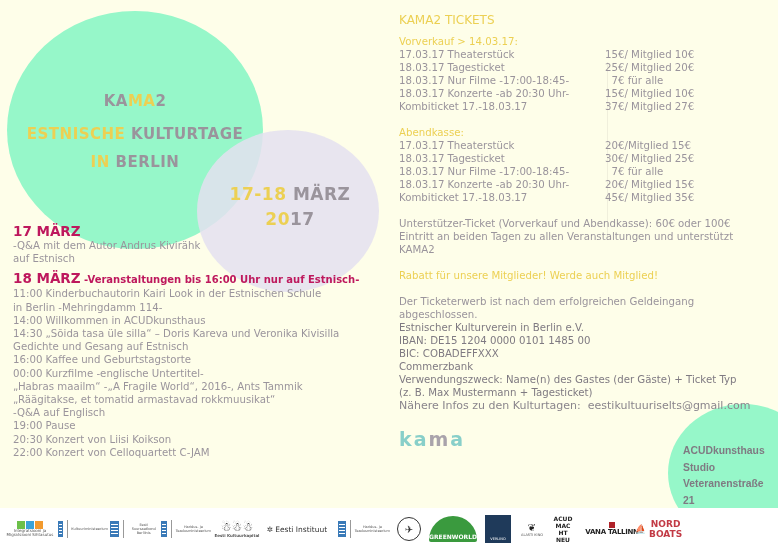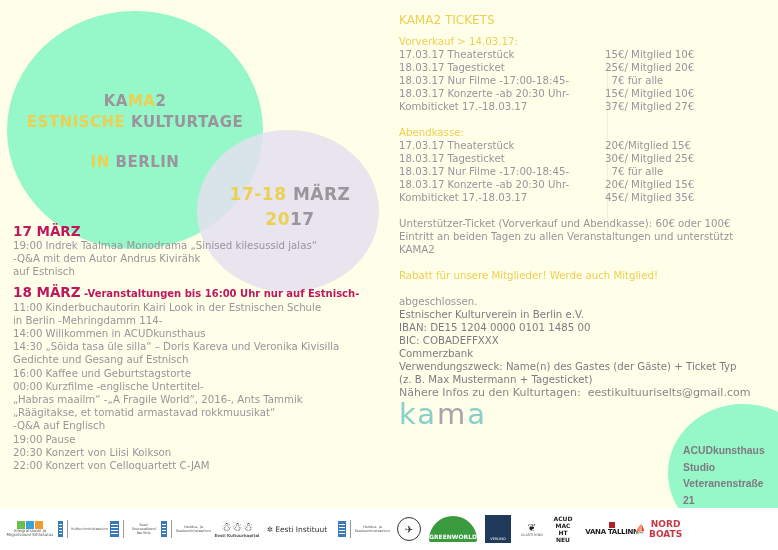--- a/index.html
+++ b/index.html
@@ -6,38 +6,38 @@
   body { width:778px; height:550px; position:relative; overflow:hidden; background:#ffffff; font-family:"DejaVu Sans", sans-serif; }
   .poster { position:absolute; left:0; top:0; width:778px; height:508px; background:#fefee9; overflow:hidden; }
   .circle { position:absolute; border-radius:50%; }
   .c-green { left:7px; top:11px; width:256px; height:238px; background:#96f7c9; }
   .c-purple { left:197px; top:130px; width:182px; height:162px; background:rgba(228,224,240,0.85); }
   .c-green2 { left:668px; top:404px; width:150px; height:138px; background:#96f7c9; }
   .title { position:absolute; font-family:"DejaVu Sans", sans-serif; font-weight:bold; text-align:center; letter-spacing:0.5px; }
   .y { color:#ecd053; }
   .g { color:#9a949c; }
   .t1 { left:0; width:270px; top:92px; font-size:15px; }
-  .t2 { left:0; width:270px; top:113px; font-size:15px; }
+  .t2 { left:0; width:270px; top:125px; font-size:15px; }
   .t3 { left:0; width:270px; top:153px; font-size:15px; }
   .t4 { left:200px; width:180px; top:184px; font-size:17px; }
   .t5 { left:200px; width:180px; top:209px; font-size:17px; }
   .left-col { position:absolute; left:13px; top:224px; width:370px; font-size:10.2px; line-height:13.2px; color:#9a949c; }
   .day-head { color:#be185d; font-weight:bold; font-size:13.5px; line-height:15px; }
   .day-head .sub { font-size:10px; }
   .gap { height:6px; }
   .right-col { position:absolute; left:399px; top:14px; width:380px; font-size:10.2px; line-height:13px; color:#9a949c; }
   .sec-title { color:#ecd053; font-size:12px; margin-bottom:8px; }
   .yel { color:#ecd053; }
   .trow { display:flex; }
   .trow .l { width:206px; }
   .trow .r { width:170px; }
   .divider { position:absolute; left:607px; top:62px; width:1px; height:176px; background:#f0efdc; }
   .bold { color:#7f7a82; }
   .info { font-size:11px; color:#8a858c; }
-  .kama-logo { font-size:29px; color:#88cfc9; letter-spacing:2px; line-height:30px; margin-top:0px; }
+  .kama-logo { font-size:19px; color:#88cfc9; letter-spacing:2px; line-height:30px; margin-top:12px;font-weight:bold; }
   .kama-logo .m { color:#a9a3ab; }
   .address { position:absolute; left:683px; top:442px; font-family:"Liberation Sans", sans-serif; font-weight:bold; font-size:11.5px; line-height:16.5px; color:#7f7a82; transform:scaleX(0.9); transform-origin:left; }
   .footer { position:absolute; left:0; top:508px; width:778px; height:42px; }
   .logo { position:absolute; top:6px; height:30px; display:flex; align-items:center; justify-content:center; font-size:5px; color:#555; text-align:center; }
   .flag { width:10px; height:14px; background:repeating-linear-gradient(#3a7ab8 0 2px, #fff 2px 3px); border:1px solid #3a7ab8; }
   .sepline { width:1px; height:18px; background:#999; margin:0 4px; }
 </style>
 </head>
 <body>
 
@@ -57,21 +57,20 @@
   </div>
   <div class="title t4">
     <span class="y">17-18</span><span class="g"> MÄRZ</span>
   </div>
   <div class="title t5">
     <span class="y">20</span><span class="g">17</span>
   </div>
 
   <div class="left-col">
     <div class="day-head">17 MÄRZ</div>
-    <div>19:00 Indrek Taalmaa Monodrama „Sinised kilesussid jalas“</div>
     <div>-Q&amp;A mit dem Autor Andrus Kivirähk</div>
     <div>auf Estnisch</div>
     <div class="gap"></div>
     <div class="day-head"><span>18 MÄRZ</span><span class="sub"> -Veranstaltungen bis 16:00 Uhr nur auf Estnisch-</span></div>
     <div>11:00 Kinderbuchautorin Kairi Look in der Estnischen Schule</div>
     <div>in Berlin -Mehringdamm 114-</div>
     <div>14:00 Willkommen in ACUDkunsthaus</div>
     <div>14:30 „Sõida tasa üle silla“ – Doris Kareva und Veronika Kivisilla</div>
     <div> Gedichte und Gesang auf Estnisch</div>
     <div>16:00 Kaffee und Geburtstagstorte</div>
@@ -131,20 +130,21 @@
         <span class="l">Kombiticket 17.-18.03.17</span>
         <span class="r">45€/ Mitglied 35€</span>
       </div>
     <div style="height:13px"></div>
     <div>Unterstützer-Ticket (Vorverkauf und Abendkasse):  60€ oder 100€</div>
     <div>Eintritt an beiden Tagen zu allen Veranstaltungen und unterstützt</div>
     <div>KAMA2</div>
     <div style="height:13px"></div>
     <div class="yel">Rabatt für unsere Mitglieder! Werde auch Mitglied!</div>
     <div style="height:13px"></div>
+    <div>Der Ticketerwerb ist nach dem erfolgreichen Geldeingang</div>
     <div>abgeschlossen.</div>
     <div class="bold">Estnischer Kulturverein in Berlin e.V.</div>
     <div class="bold">IBAN: DE15 1204 0000 0101 1485 00</div>
     <div class="bold">BIC: COBADEFFXXX</div>
     <div class="bold">Commerzbank</div>
     <div class="bold">Verwendungszweck: Name(n) des Gastes (der Gäste) + Ticket Typ</div>
     <div class="bold">(z. B. Max Mustermann + Tagesticket)</div>
     <div class="info"><span style="white-space:pre">Nähere Infos zu den Kulturtagen:  </span><span>eestikultuuriselts@gmail.com</span></div>
     <div class="kama-logo"><span>ka</span><span class="m">m</span><span>a</span></div>
   </div>

